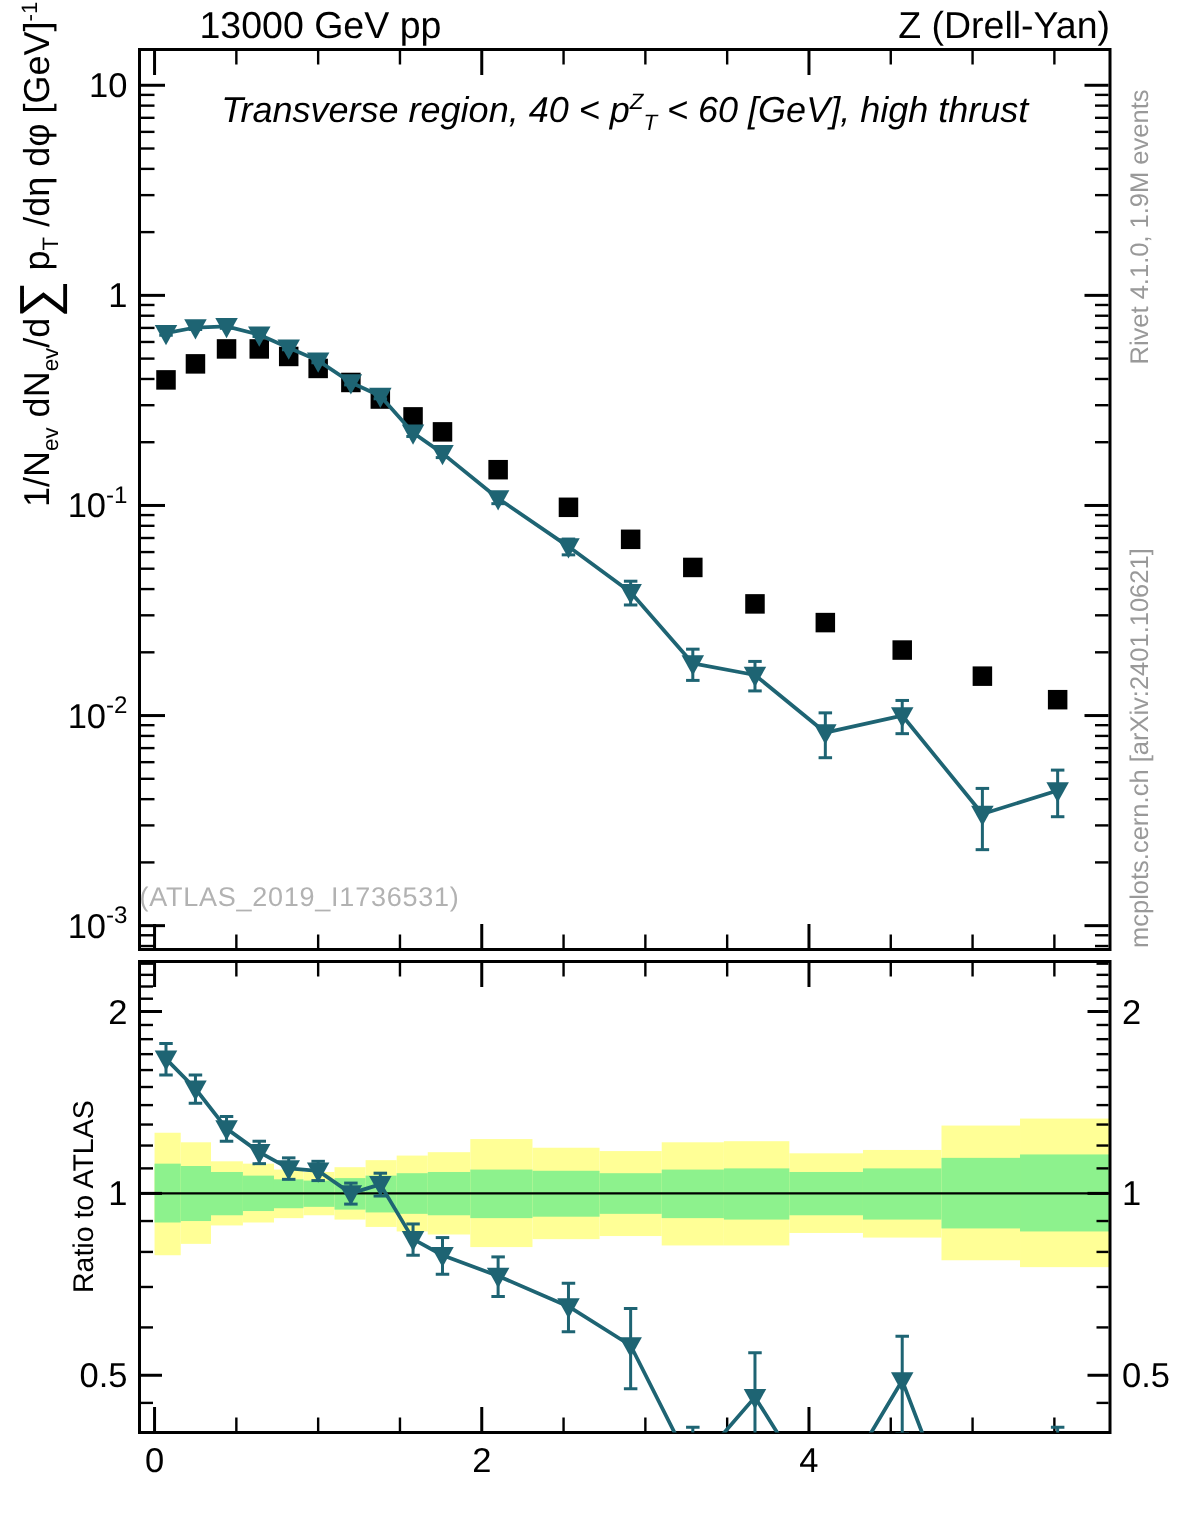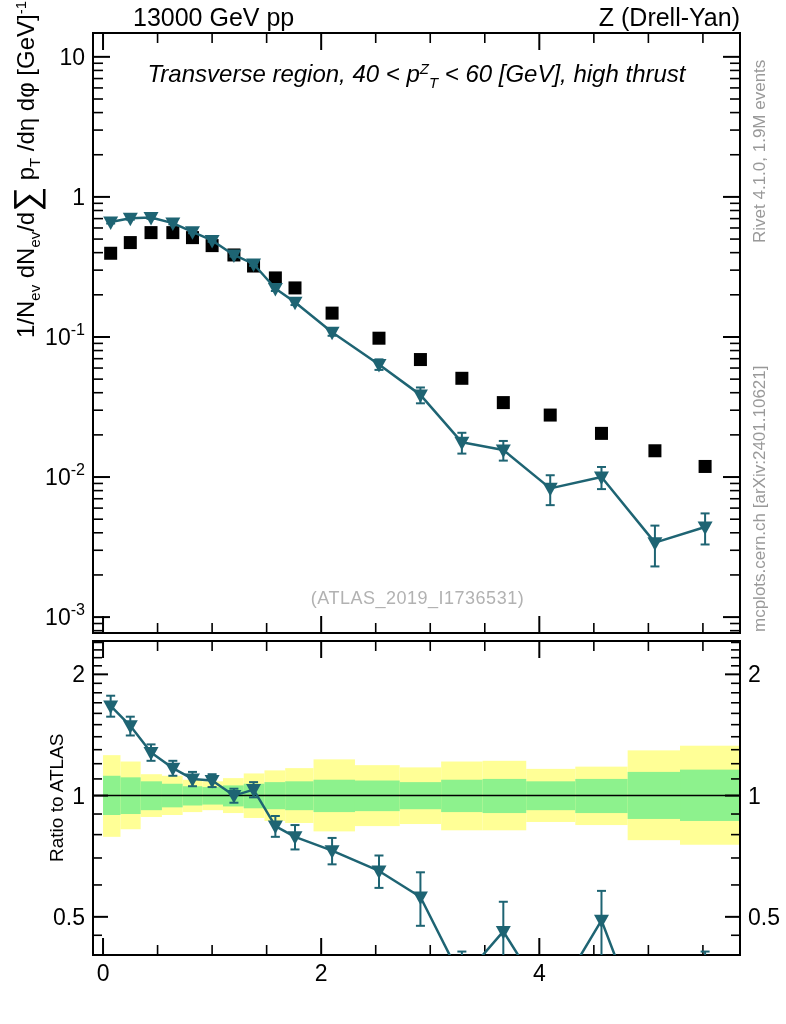--- a/index.html
+++ b/index.html
@@ -10,21 +10,21 @@
   .hdr{position:absolute;top:3px;font-size:25px;white-space:nowrap;}
   .hdr-left{left:105px;margin-left:28px;}
   .hdr-right{right:46px;}
   .plot-title{position:absolute;left:93px;width:647px;top:60px;text-align:center;
               font-size:24px;white-space:nowrap;font-style:italic;}
   .ylabel-main{position:absolute;left:6px;top:338px;width:310px;font-size:24px;
                transform:rotate(-90deg);transform-origin:0 0;white-space:nowrap;}
   .ylabel-ratio{position:absolute;left:46px;top:862px;width:140px;font-size:19px;
                 transform:rotate(-90deg);transform-origin:0 0;white-space:nowrap;}
   .xlabel{position:absolute;left:534px;top:966px;font-size:25px;white-space:nowrap;}
-  .watermark{position:absolute;left:93px;width:649px;top:588px;text-align:center;
+  .watermark{position:absolute;left:93px;width:649px;top:588px;text-align:left;
              font-size:18px;color:#b2b2b2;letter-spacing:0.5px;}
   .sidenote{position:absolute;font-size:17px;color:#999;transform:rotate(-90deg);
             transform-origin:0 0;white-space:nowrap;}
   .sidenote-top{left:750px;top:243px;width:212px;}
   .sidenote-bottom{left:750px;top:632px;width:292px;}
   sup{font-size:0.62em;vertical-align:0.55em;}
   sub{font-size:0.62em;vertical-align:-0.4em;}
   .sigma{font-size:1.45em;vertical-align:-0.12em;}
   .xlabel .sigma{font-size:1.75em;vertical-align:-0.22em;}
   .legend{position:absolute;left:146px;top:484px;font-size:22px;}

